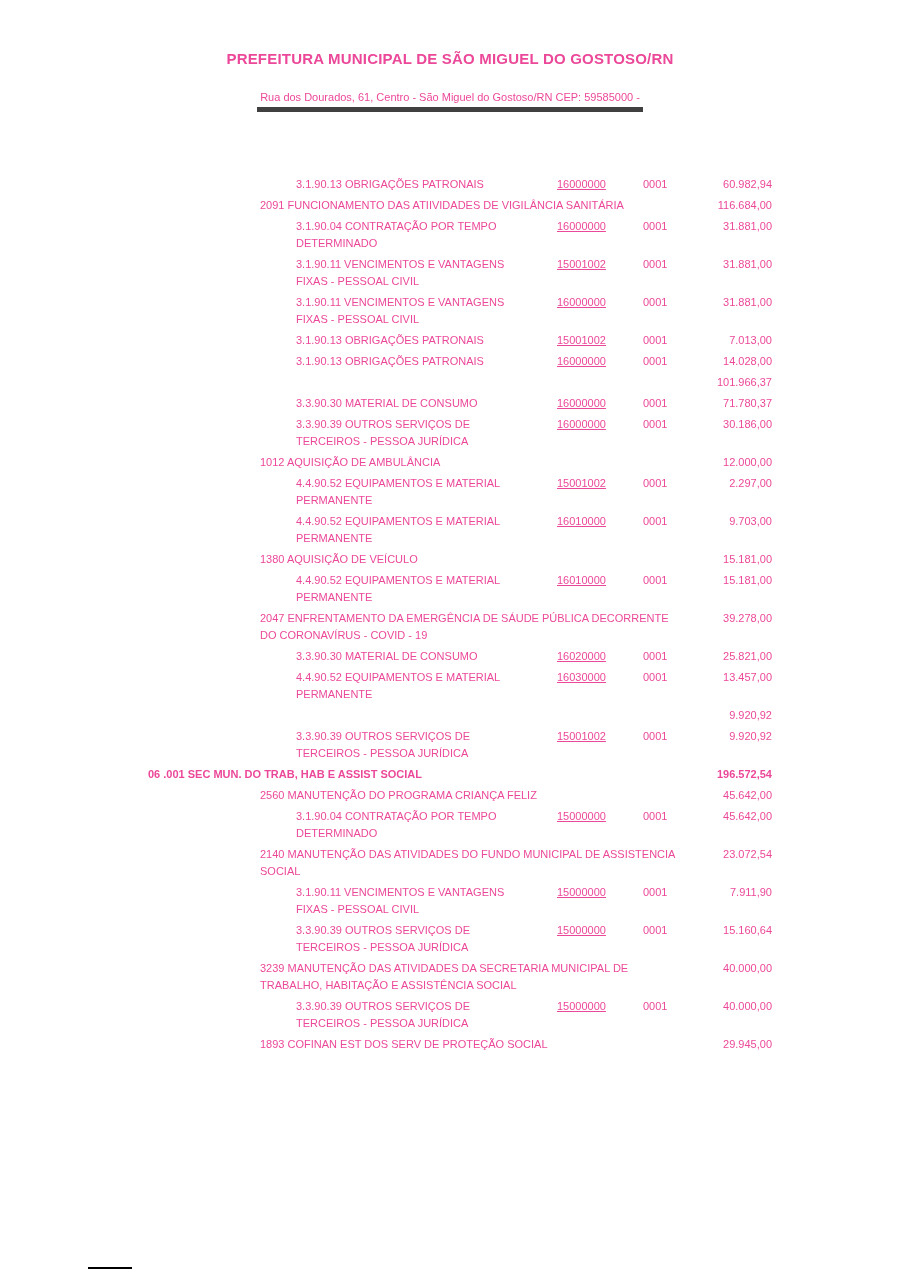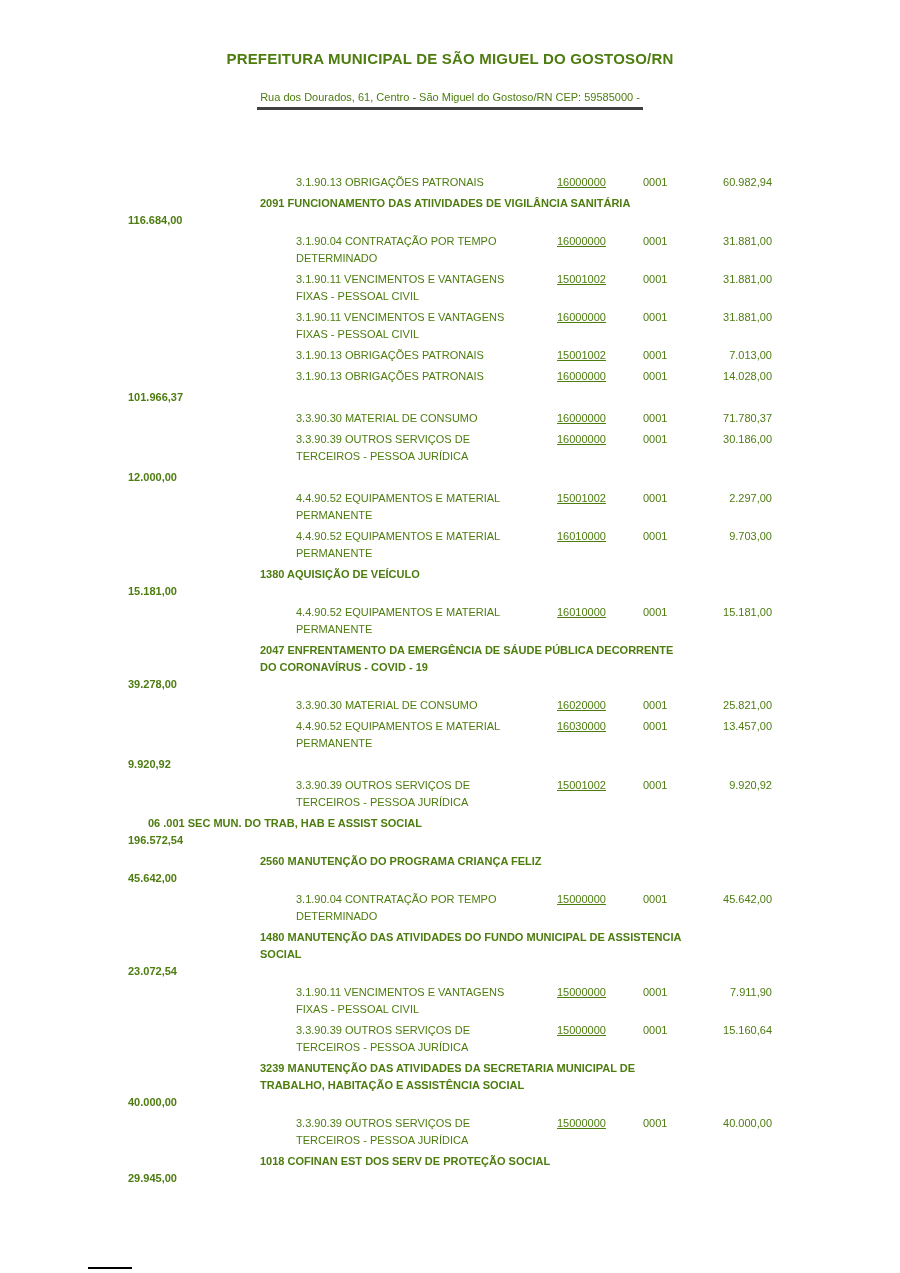--- a/index.html
+++ b/index.html
@@ -2,53 +2,53 @@
 <html><head>
 <meta charset="utf-8">
 <style>
   * { margin: 0; padding: 0; box-sizing: border-box; }
   html, body { background: #e8e8e8; }
   .page {
     width: 900px;
     height: 1273px;
     margin: 0 auto;
     background: #ffffff;
-    color: #4d7c0f;
+    color: #ec4899;
     font-family: "Liberation Sans", "DejaVu Sans", sans-serif;
     position: relative;
     overflow: hidden;
   }
   .doc-header { text-align: center; padding-top: 50px; }
   .doc-title {
     font-size: 15px;
     font-weight: bold;
     letter-spacing: 0.2px;
   }
   .doc-address {
     display: inline-block;
     font-size: 11px;
     margin-top: 6px;
     padding: 0 3px 4px 3px;
-    border-bottom: 3px solid #404040;
+    border-bottom: 5px solid #404040;
   }
   .report { margin: 62px 128px 0 128px; }
   .row {
     display: flex;
     align-items: flex-start;
     padding: 2px 0;
     font-size: 11px;
     line-height: 17px;
   }
   .row .val { flex: 1; text-align: right; white-space: nowrap; }
   .row.detail .desc { margin-left: 168px; width: 235px; }
   .row.detail .src  { width: 80px; margin-left: 26px; white-space: nowrap; text-decoration: underline; }
   .row.detail .sub  { width: 44px; margin-left: 6px; white-space: nowrap; }
-  .row.activity { font-weight: bold; flex-direction: column; }
+  .row.activity { font-weight: normal; }
   .row.activity .desc { margin-left: 132px; width: 425px; }
-  .row.section { font-weight: bold; flex-direction: column; }
+  .row.section { font-weight: bold; }
   .row.section .desc { margin-left: 20px; }
   .footer-rule {
     position: absolute;
     left: 88px;
     bottom: 4px;
     width: 44px;
     height: 2px;
     background: #000;
   }
 </style>
@@ -113,20 +113,21 @@
         <div class="sub">0001</div>
         <div class="val">71.780,37</div>
       </div>
       <div class="row detail">
         <div class="desc">3.3.90.39 OUTROS SERVIÇOS DE TERCEIROS - PESSOA JURÍDICA</div>
         <div class="src">16000000</div>
         <div class="sub">0001</div>
         <div class="val">30.186,00</div>
       </div>
       <div class="row activity">
+        <div class="desc">1012 AQUISIÇÃO DE AMBULÂNCIA</div>
         <div class="val">12.000,00</div>
       </div>
       <div class="row detail">
         <div class="desc">4.4.90.52 EQUIPAMENTOS E MATERIAL PERMANENTE</div>
         <div class="src">15001002</div>
         <div class="sub">0001</div>
         <div class="val">2.297,00</div>
       </div>
       <div class="row detail">
         <div class="desc">4.4.90.52 EQUIPAMENTOS E MATERIAL PERMANENTE</div>
@@ -177,21 +178,21 @@
         <div class="desc">2560 MANUTENÇÃO DO PROGRAMA CRIANÇA FELIZ</div>
         <div class="val">45.642,00</div>
       </div>
       <div class="row detail">
         <div class="desc">3.1.90.04 CONTRATAÇÃO POR TEMPO DETERMINADO</div>
         <div class="src">15000000</div>
         <div class="sub">0001</div>
         <div class="val">45.642,00</div>
       </div>
       <div class="row activity">
-        <div class="desc">1480 MANUTENÇÃO DAS ATIVIDADES DO FUNDO MUNICIPAL DE ASSISTENCIA SOCIAL</div>
+        <div class="desc">2140 MANUTENÇÃO DAS ATIVIDADES DO FUNDO MUNICIPAL DE ASSISTENCIA SOCIAL</div>
         <div class="val">23.072,54</div>
       </div>
       <div class="row detail">
         <div class="desc">3.1.90.11 VENCIMENTOS E VANTAGENS FIXAS - PESSOAL CIVIL</div>
         <div class="src">15000000</div>
         <div class="sub">0001</div>
         <div class="val">7.911,90</div>
       </div>
       <div class="row detail">
         <div class="desc">3.3.90.39 OUTROS SERVIÇOS DE TERCEIROS - PESSOA JURÍDICA</div>
@@ -203,20 +204,20 @@
         <div class="desc">3239 MANUTENÇÃO DAS ATIVIDADES DA SECRETARIA MUNICIPAL DE TRABALHO, HABITAÇÃO E ASSISTÊNCIA SOCIAL</div>
         <div class="val">40.000,00</div>
       </div>
       <div class="row detail">
         <div class="desc">3.3.90.39 OUTROS SERVIÇOS DE TERCEIROS - PESSOA JURÍDICA</div>
         <div class="src">15000000</div>
         <div class="sub">0001</div>
         <div class="val">40.000,00</div>
       </div>
       <div class="row activity">
-        <div class="desc">1018 COFINAN EST DOS SERV DE PROTEÇÃO SOCIAL</div>
+        <div class="desc">1893 COFINAN EST DOS SERV DE PROTEÇÃO SOCIAL</div>
         <div class="val">29.945,00</div>
       </div>
     </main>
 
   <div class="footer-rule"></div>
 
 </div>
 
 </body></html>

